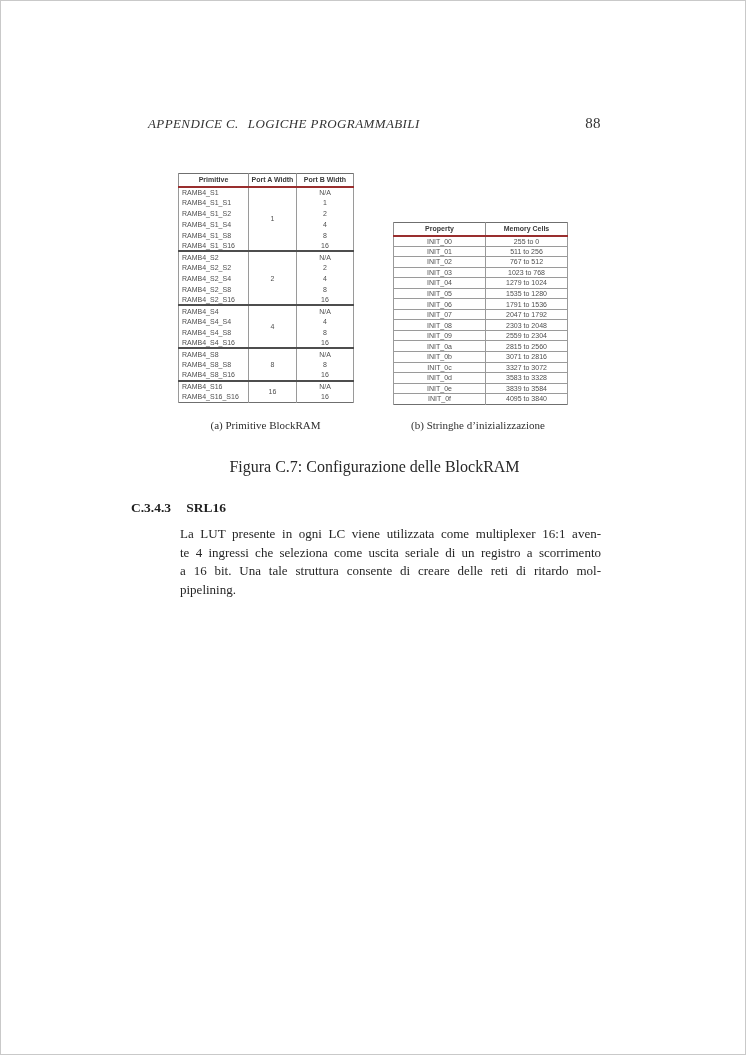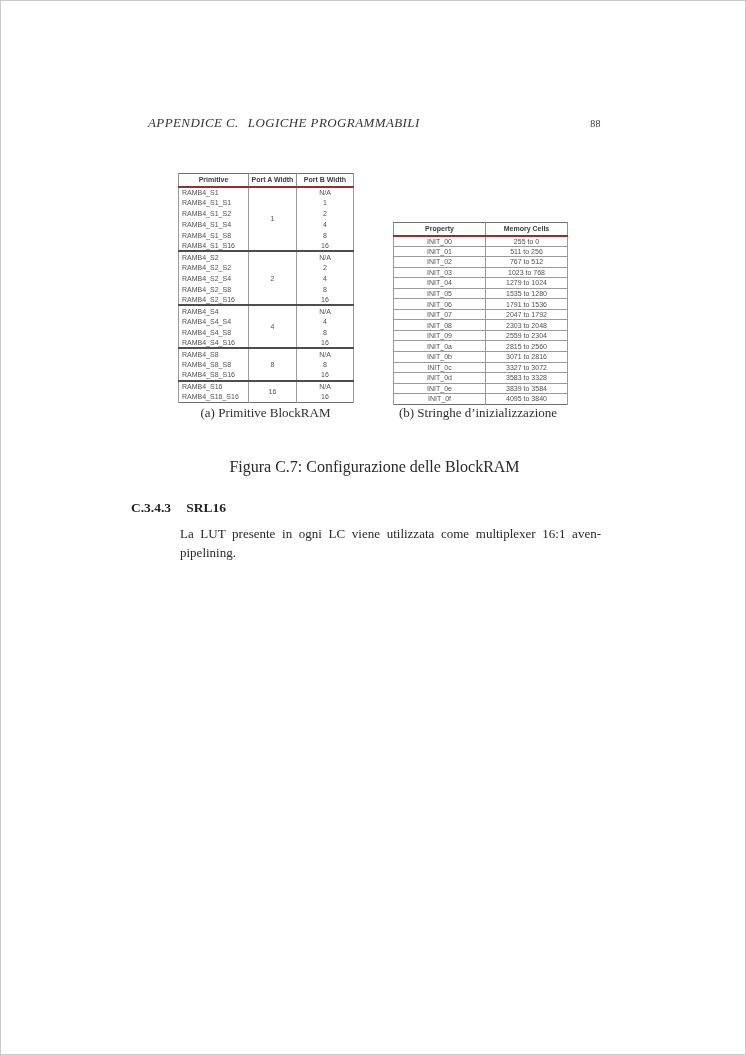--- a/index.html
+++ b/index.html
@@ -22,21 +22,21 @@
     left: 147px; top: 114px; width: 453px;
     display: flex;
     justify-content: space-between;
     align-items: baseline;
     font-style: italic;
     font-size: 13px;
     letter-spacing: 0.4px;
     color: #333;
   }
   .rh-title .rh-gap { margin-left: 9px; }
-  .rh-page { font-style: normal; font-size: 10px; color: #333; }
+  .rh-page { font-style: normal; font-size: 15px; color: #333; }
 
   
   .tbl {
     position: absolute;
     border-collapse: collapse;
     table-layout: fixed;
     font-family: "Liberation Sans", sans-serif;
     font-size: 7px;
     color: #4f4f4f;
     text-align: center;
@@ -65,22 +65,22 @@
   .tbl-left td.col-name { text-align: left; padding-left: 3px; }
   .tbl-left tbody tr.group-start td { border-top: 2px solid #4e4e4e; }
   .tbl-left tbody tr.group-start:first-child td { border-top: none; }
 
   .tbl-right { left: 392px; top: 221px; width: 174px; }
   .tbl-right td { height: 10.55px; border-top: 1px solid #9a9a9a; }
 
   
   .subcaption {
     position: absolute;
-    top: 404px;
-    font-size: 13px;
+    top: 418px;
+    font-size: 11px;
     color: #2e2e2e;
     text-align: center;
     font-family: Liberation Serif, serif;
   }
   .subcap-a { left: 172px; width: 185px; }
   .subcap-b { left: 377px; width: 200px; }
   .fig-caption {
     position: absolute;
     top: 457px; left: 147px; width: 453px;
     text-align: center;
@@ -311,16 +311,18 @@
   <div class="subcaption subcap-a">(a) Primitive BlockRAM</div>
   <div class="subcaption subcap-b">(b) Stringhe d’inizializzazione</div>
   <div class="fig-caption">Figura C.7: Configurazione delle BlockRAM</div>
 
   <div class="section-heading">
     <span class="sec-num">C.3.4.3</span><span class="sec-title">SRL16</span>
   </div>
 
   <div class="paragraph" id="paragraph">
       <div class="para-line">La LUT presente in ogni LC viene utilizzata come multiplexer 16:1 aven-</div>
+      <div class="para-line">te 4 ingressi che seleziona come uscita seriale di un registro a scorrimento</div>
+      <div class="para-line">a 16 bit. Una tale struttura consente di creare delle reti di ritardo mol-</div>
       <div class="para-line last">pipelining.</div>
     </div>
 
 </div>
 
 </body></html>

